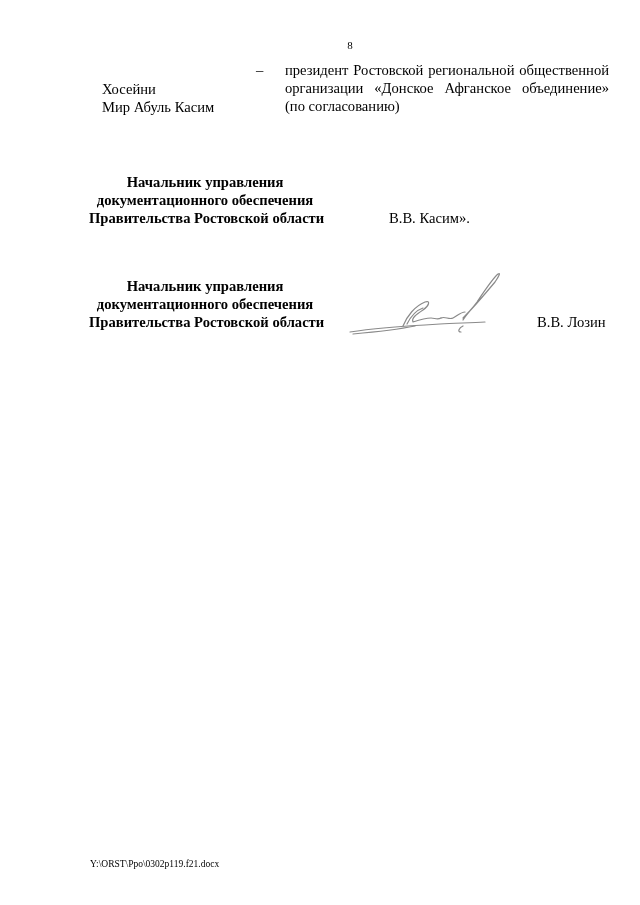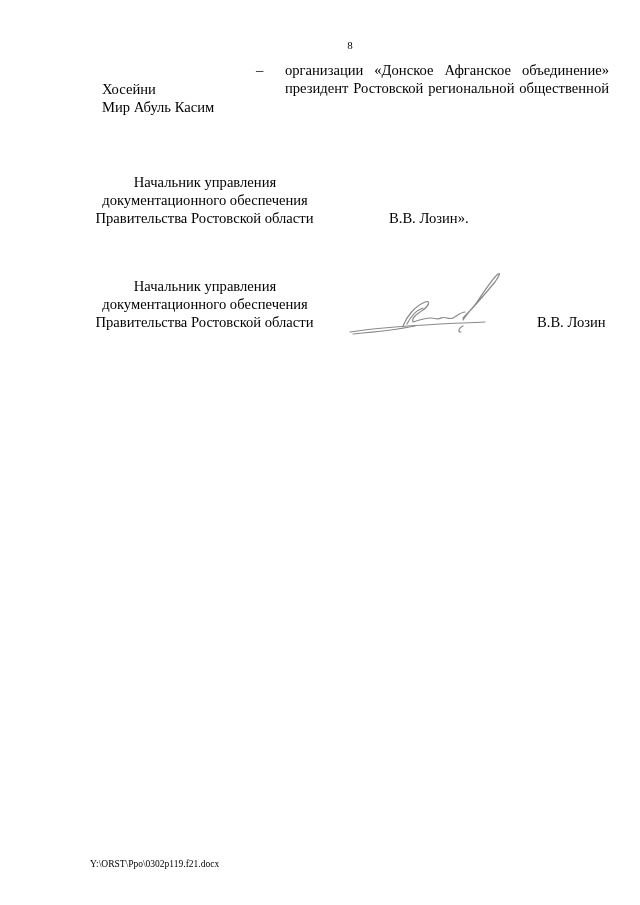--- a/index.html
+++ b/index.html
@@ -32,21 +32,21 @@
     }
     .member-role div { height: 18px; }
     .justify {
       text-align: justify;
       text-align-last: justify;
     }
     .sig-block {
       left: 90px; width: 230px;
       text-align: center;
     }
-    .sig-block div { height: 18px; }
+    .sig-block div { height: 18px; font-weight: bold; }
     .sig-block .l1 { padding-left: 0; }
     .sig-block .l3 { text-align: center; margin-left: -1px; }
     .sig1 { top: 173px; }
     .sig2 { top: 277px; }
     .name1 { left: 389px; top: 209px; }
     .name2 { left: 537px; top: 313px; text-align: right; }
     .signature {
       left: 345px; top: 268px; width: 170px; height: 72px;
     }
     .footer-path {
@@ -62,30 +62,31 @@
 <div class="abs page-number">8</div>
 
 <div class="abs member-name">
   <div>Хосейни</div>
   <div>Мир Абуль Касим</div>
 </div>
 
 <div class="abs member-dash">–</div>
 
 <div class="abs member-role">
+  <div class="justify">президент Ростовской региональной общественной</div>
   <div class="justify">организации «Донское Афганское объединение»</div>
-  <div class="justify">президент Ростовской региональной общественной</div>
+  <div>(по согласованию)</div>
 </div>
 
 <div class="abs sig-block sig1">
   <div class="l1">Начальник управления</div>
   <div class="l2">документационного обеспечения</div>
   <div class="l3">Правительства Ростовской области</div>
 </div>
-<div class="abs name1">В.В. Лозин».</div>
+<div class="abs name1">В.В. Касим».</div>
 
 <div class="abs sig-block sig2">
   <div class="l1">Начальник управления</div>
   <div class="l2">документационного обеспечения</div>
   <div class="l3">Правительства Ростовской области</div>
 </div>
 
 <div class="abs signature">
   <svg width="170" height="72" viewBox="0 0 170 72" fill="none" stroke="#8a8a8a" stroke-width="1.2" stroke-linecap="round" stroke-linejoin="round">
 

